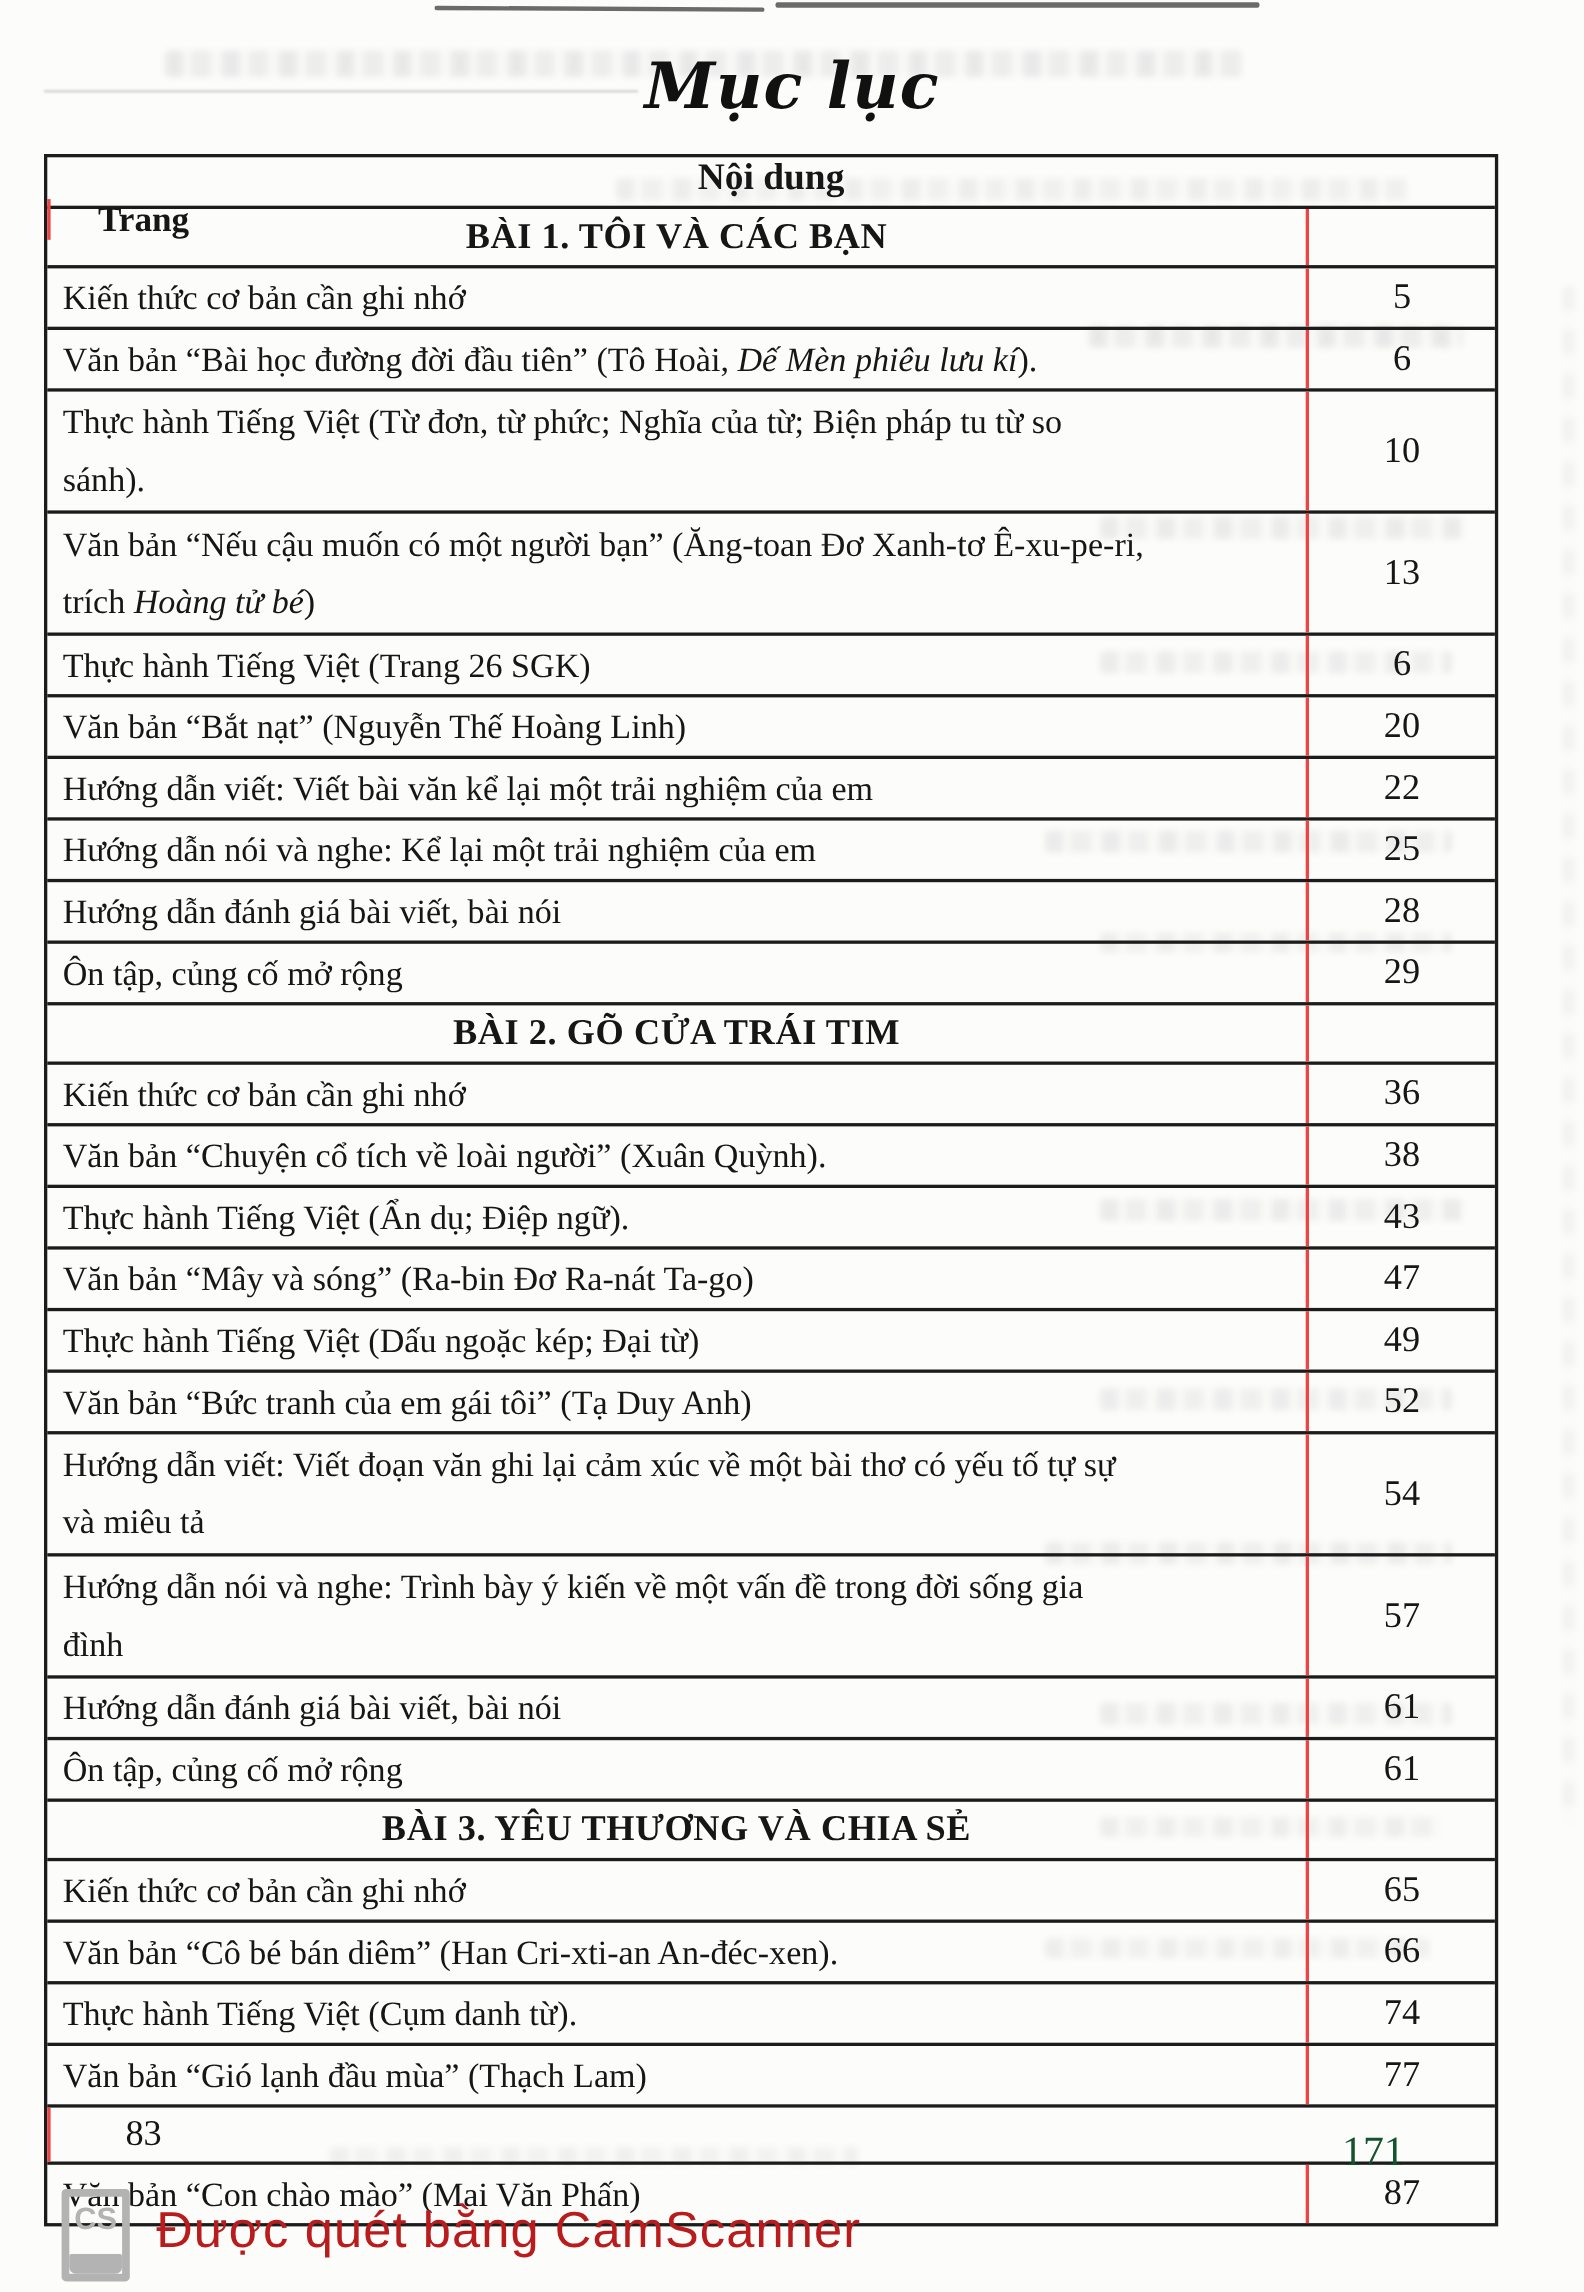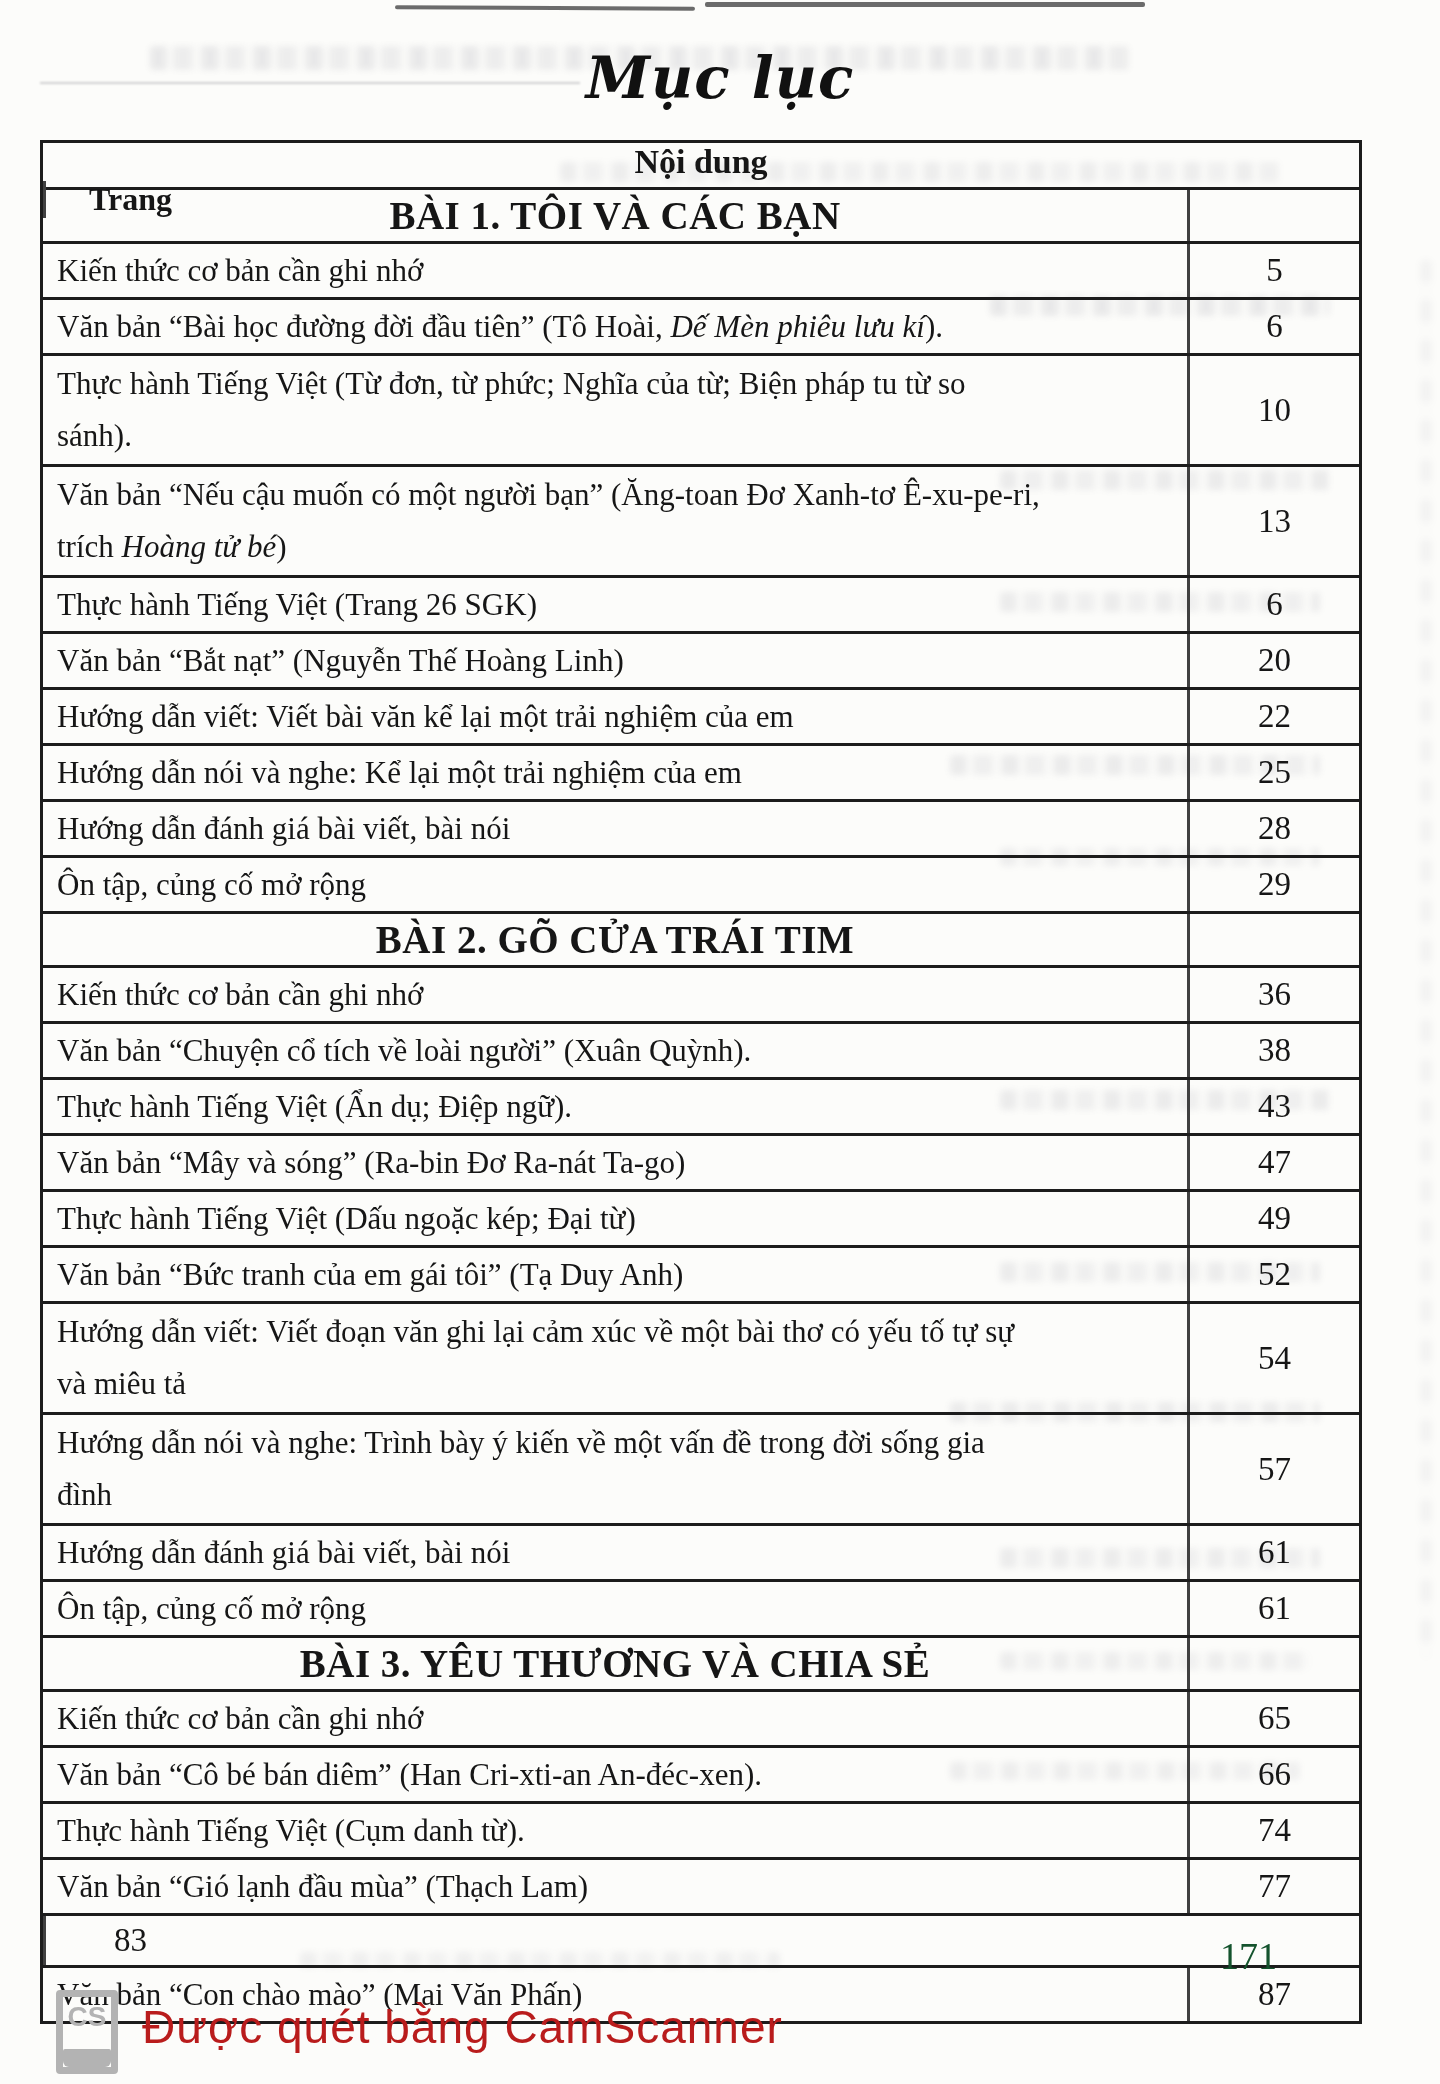--- a/index.html
+++ b/index.html
@@ -45,27 +45,27 @@
     border:3px solid #1c1c1c;
     background:transparent;
     box-sizing:border-box;
   }
   .toc-table > div{border-bottom:3px solid #1c1c1c;box-sizing:border-box;}
   .toc-table > div:last-child{border-bottom:none;}
 
   .header-row{display:flex;height:47px;flex-direction:column;}
   .header-content{flex:1;display:flex;align-items:center;justify-content:center;
     font-weight:bold;font-size:34px;}
-  .page-cell{width:172px;border-left:3px solid #404040;
+  .page-cell{width:172px;border-left:3px solid #ef4444;
     display:flex;align-items:center;justify-content:center;box-sizing:border-box;}
   .header-row .page-cell{font-weight:bold;font-size:32px;}
 
   .section-row{display:flex;height:54px;}
   .section-title-cell{flex:1;display:flex;align-items:center;justify-content:center;
-    font-weight:bold;font-size:39px;letter-spacing:.5px;}
+    font-weight:bold;font-size:33px;letter-spacing:.5px;}
 
   .toc-row{display:flex;min-height:52px;gap:44px;}
   .toc-row.tall{min-height:104px;}
   .label-cell{flex:1;display:flex;align-items:center;box-sizing:border-box;
     padding:2px 100px 2px 14px;}
   .label-text{font-size:31px;line-height:49px;}
   .toc-row.tall .label-text{line-height:52px;}
   .label-text .it{font-style:italic;}
   .page-cell .pagenum{font-size:33px;}
 

